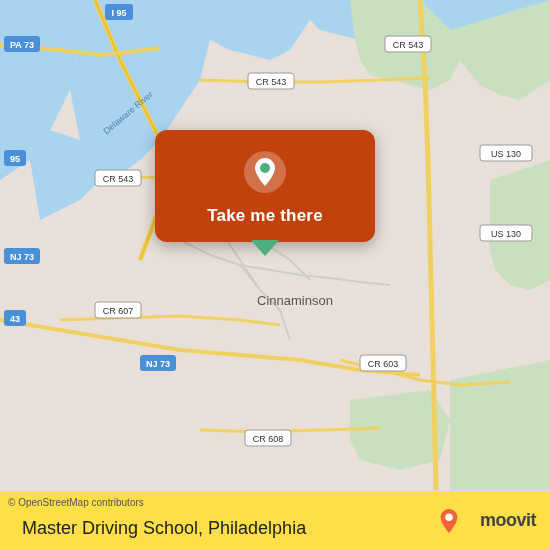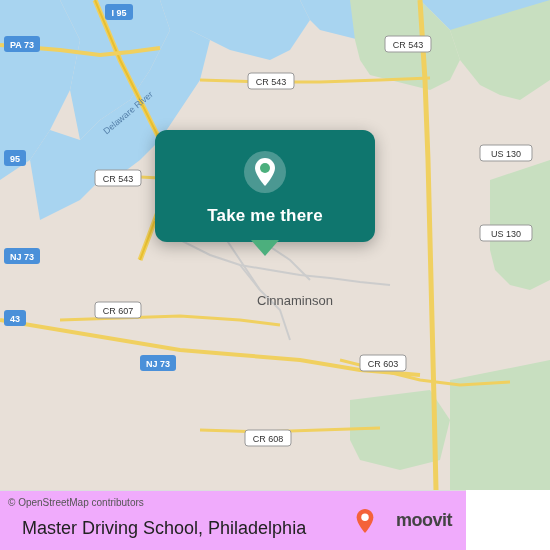--- a/index.html
+++ b/index.html
@@ -26,21 +26,21 @@
       position: absolute;
       top: 0; left: 0;
     }
 
     
     .popup-card {
       position: absolute;
       top: 130px;
       left: 155px;
       width: 220px;
-      background: #0f766e;
+      background: #c2410c;
       border-radius: 12px;
       padding: 20px 16px 16px 16px;
       display: flex;
       flex-direction: column;
       align-items: center;
       box-shadow: 0 4px 16px rgba(0,0,0,0.3);
       z-index: 10;
     }
 
     .popup-pin {
@@ -68,23 +68,23 @@
       transform: translateX(-50%);
       width: 0;
       height: 0;
       border-left: 14px solid transparent;
       border-right: 14px solid transparent;
       border-top: 16px solid #4caf7d;
     }
 
     
     #bottom-bar {
-      width: 466px;
+      width: 550px;
       height: 60px;
-      background: #f0abfc;
+      background: #fde047;
       display: flex;
       align-items: center;
       padding: 0 14px;
       border-top: 1px solid #ddd;
       position: relative;
     }
 
     .copyright-text {
       font-size: 10px;
       color: #555;

